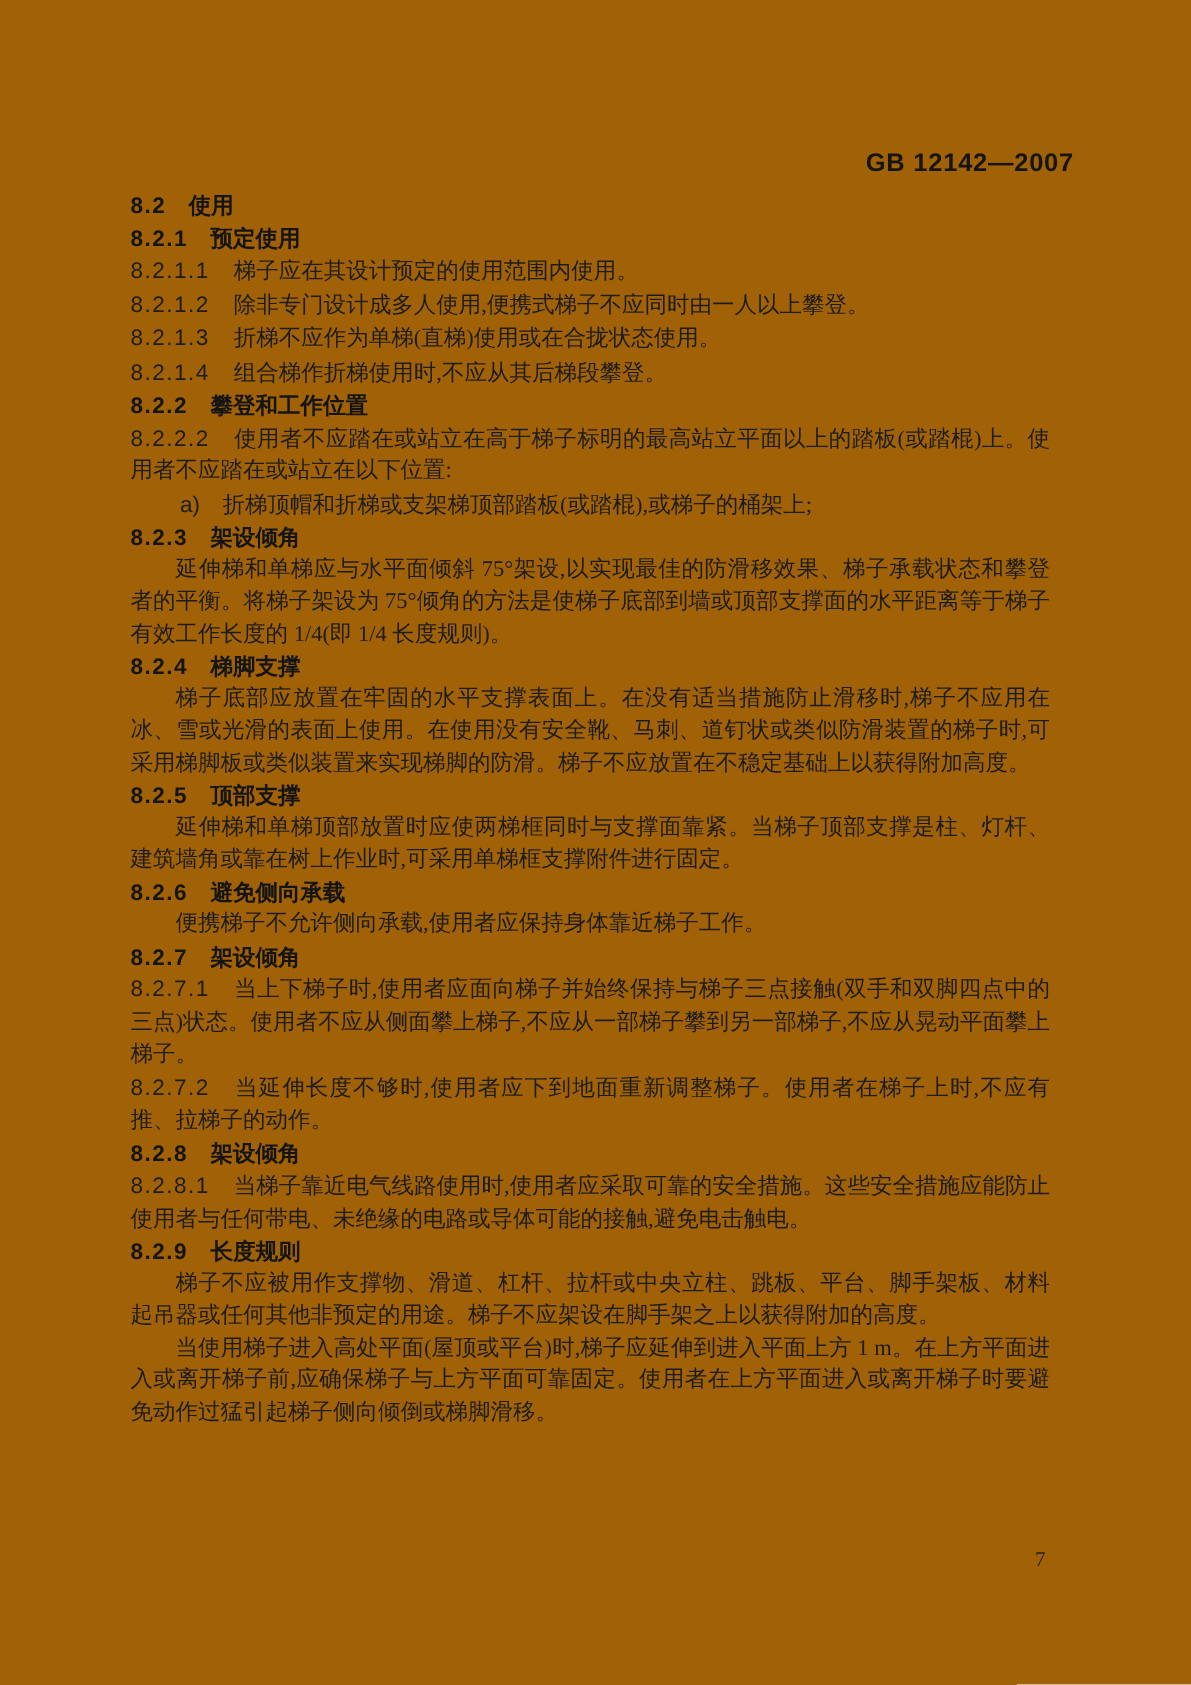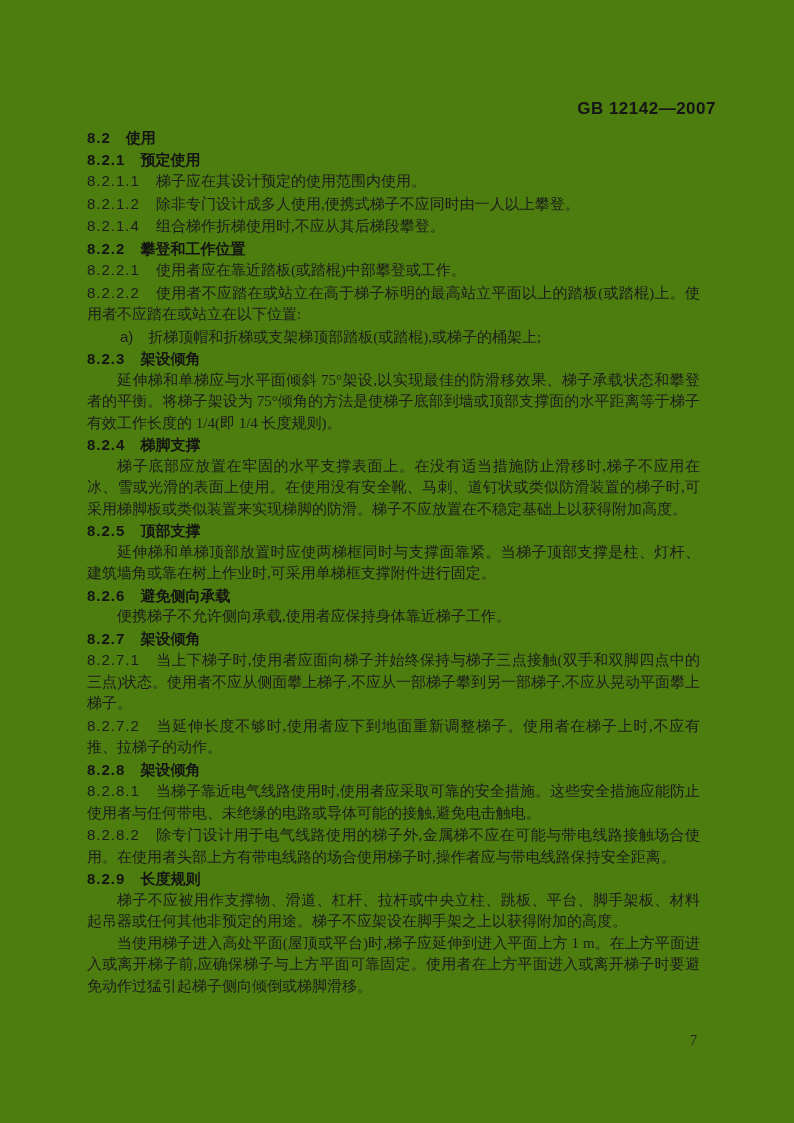--- a/index.html
+++ b/index.html
@@ -4,21 +4,21 @@
 <style>
   html, body {
     margin: 0;
     padding: 0;
     background: #ffffff;
   }
   .page {
     position: relative;
     width: 794px;
     height: 1123px;
-    background: #4d7c0f;
+    background: #a16207;
     overflow: hidden;
     color: #1c1c1c;
     font-family: "Liberation Serif", serif;
   }
   .running-header {
     position: absolute;
     top: 99px;
     right: 78px;
     font-family: "Liberation Sans", sans-serif;
     font-weight: 700;
@@ -72,38 +72,37 @@
 <body>
 
 <div class="page">
   <div class="running-header">GB 12142—2007</div>
 
   <div class="body-text" id="doc-body">
       <div class="block heading"><span class="h-num">8.2</span><span class="h-title">使用</span></div>
       <div class="block heading"><span class="h-num">8.2.1</span><span class="h-title">预定使用</span></div>
       <div class="block clause"><span class="c-num">8.2.1.1</span><span class="c-text">梯子应在其设计预定的使用范围内使用。</span></div>
       <div class="block clause"><span class="c-num">8.2.1.2</span><span class="c-text">除非专门设计成多人使用,便携式梯子不应同时由一人以上攀登。</span></div>
+      <div class="block clause"><span class="c-num">8.2.1.3</span><span class="c-text">折梯不应作为单梯(直梯)使用或在合拢状态使用。</span></div>
       <div class="block clause"><span class="c-num">8.2.1.4</span><span class="c-text">组合梯作折梯使用时,不应从其后梯段攀登。</span></div>
       <div class="block heading"><span class="h-num">8.2.2</span><span class="h-title">攀登和工作位置</span></div>
-      <div class="block clause"><span class="c-num">8.2.2.1</span><span class="c-text">使用者应在靠近踏板(或踏棍)中部攀登或工作。</span></div>
       <div class="block clause"><span class="c-num">8.2.2.2</span><span class="c-text">使用者不应踏在或站立在高于梯子标明的最高站立平面以上的踏板(或踏棍)上。使用者不应踏在或站立在以下位置:</span></div>
       <div class="block list-item"><span class="li-marker">a)</span><span class="li-text">折梯顶帽和折梯或支架梯顶部踏板(或踏棍),或梯子的桶架上;</span></div>
       <div class="block heading"><span class="h-num">8.2.3</span><span class="h-title">架设倾角</span></div>
       <div class="block para">延伸梯和单梯应与水平面倾斜 75°架设,以实现最佳的防滑移效果、梯子承载状态和攀登者的平衡。将梯子架设为 75°倾角的方法是使梯子底部到墙或顶部支撑面的水平距离等于梯子有效工作长度的 1/4(即 1/4 长度规则)。</div>
       <div class="block heading"><span class="h-num">8.2.4</span><span class="h-title">梯脚支撑</span></div>
       <div class="block para">梯子底部应放置在牢固的水平支撑表面上。在没有适当措施防止滑移时,梯子不应用在冰、雪或光滑的表面上使用。在使用没有安全靴、马刺、道钉状或类似防滑装置的梯子时,可采用梯脚板或类似装置来实现梯脚的防滑。梯子不应放置在不稳定基础上以获得附加高度。</div>
       <div class="block heading"><span class="h-num">8.2.5</span><span class="h-title">顶部支撑</span></div>
       <div class="block para">延伸梯和单梯顶部放置时应使两梯框同时与支撑面靠紧。当梯子顶部支撑是柱、灯杆、建筑墙角或靠在树上作业时,可采用单梯框支撑附件进行固定。</div>
       <div class="block heading"><span class="h-num">8.2.6</span><span class="h-title">避免侧向承载</span></div>
       <div class="block para">便携梯子不允许侧向承载,使用者应保持身体靠近梯子工作。</div>
       <div class="block heading"><span class="h-num">8.2.7</span><span class="h-title">架设倾角</span></div>
       <div class="block clause"><span class="c-num">8.2.7.1</span><span class="c-text">当上下梯子时,使用者应面向梯子并始终保持与梯子三点接触(双手和双脚四点中的三点)状态。使用者不应从侧面攀上梯子,不应从一部梯子攀到另一部梯子,不应从晃动平面攀上梯子。</span></div>
       <div class="block clause"><span class="c-num">8.2.7.2</span><span class="c-text">当延伸长度不够时,使用者应下到地面重新调整梯子。使用者在梯子上时,不应有推、拉梯子的动作。</span></div>
       <div class="block heading"><span class="h-num">8.2.8</span><span class="h-title">架设倾角</span></div>
       <div class="block clause"><span class="c-num">8.2.8.1</span><span class="c-text">当梯子靠近电气线路使用时,使用者应采取可靠的安全措施。这些安全措施应能防止使用者与任何带电、未绝缘的电路或导体可能的接触,避免电击触电。</span></div>
-      <div class="block clause"><span class="c-num">8.2.8.2</span><span class="c-text">除专门设计用于电气线路使用的梯子外,金属梯不应在可能与带电线路接触场合使用。在使用者头部上方有带电线路的场合使用梯子时,操作者应与带电线路保持安全距离。</span></div>
       <div class="block heading"><span class="h-num">8.2.9</span><span class="h-title">长度规则</span></div>
       <div class="block para">梯子不应被用作支撑物、滑道、杠杆、拉杆或中央立柱、跳板、平台、脚手架板、材料起吊器或任何其他非预定的用途。梯子不应架设在脚手架之上以获得附加的高度。</div>
       <div class="block para">当使用梯子进入高处平面(屋顶或平台)时,梯子应延伸到进入平面上方 1 m。在上方平面进入或离开梯子前,应确保梯子与上方平面可靠固定。使用者在上方平面进入或离开梯子时要避免动作过猛引起梯子侧向倾倒或梯脚滑移。</div>
     </div>
 
   <div class="page-number">7</div>
 </div>
 
 </body></html>

